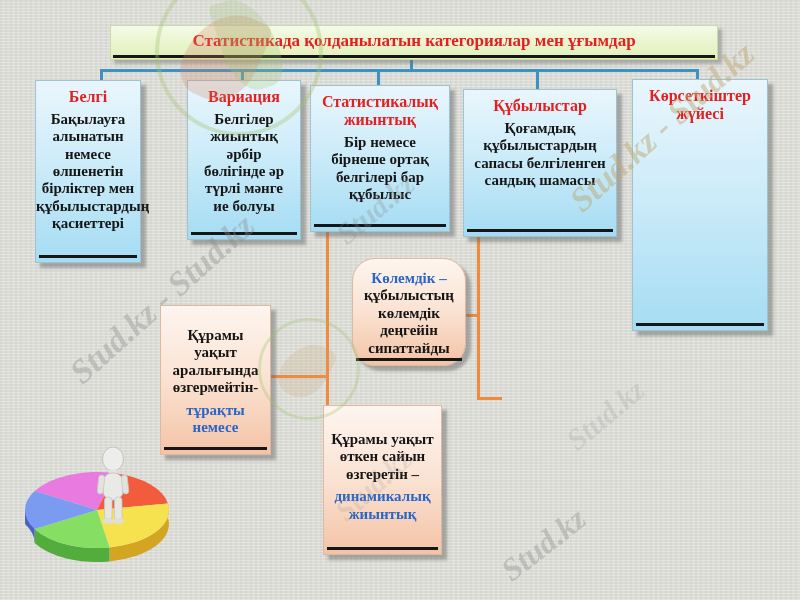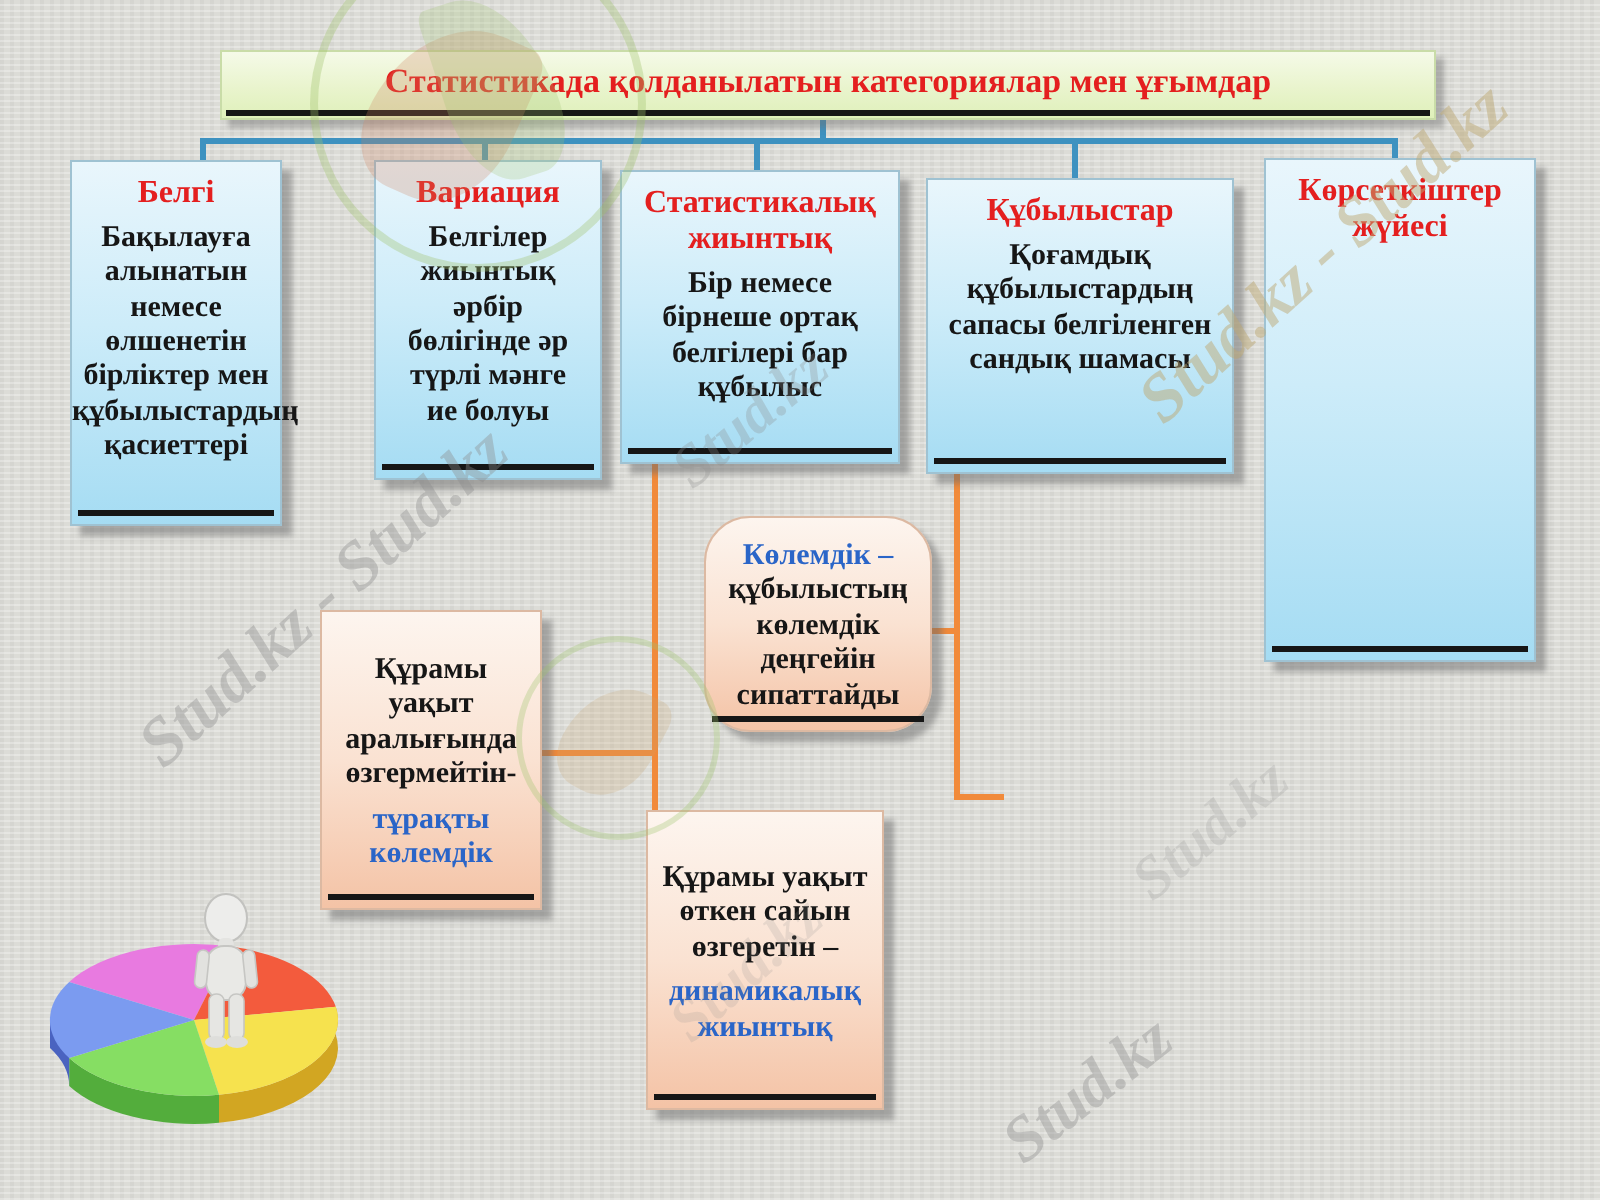--- a/index.html
+++ b/index.html
@@ -163,21 +163,21 @@
     <div class="btitle">Көрсеткіштер
 жүйесі</div>
   </div>
 
   <div class="box sbox s1">
     <div class="bbody">Құрамы
 уақыт
 аралығында
 өзгермейтін-</div>
     <div class="bbody blue">тұрақты
-көлемдік</div>
+немесе</div>
   </div>
   <div class="box sbox s2">
     <div class="bbody blue">Көлемдік –</div>
     <div class="bbody" style="margin-top:0;">құбылыстың
 көлемдік
 деңгейін
 сипаттайды</div>
   </div>
   <div class="box sbox s4">
     <div class="bbody">Құрамы уақыт

